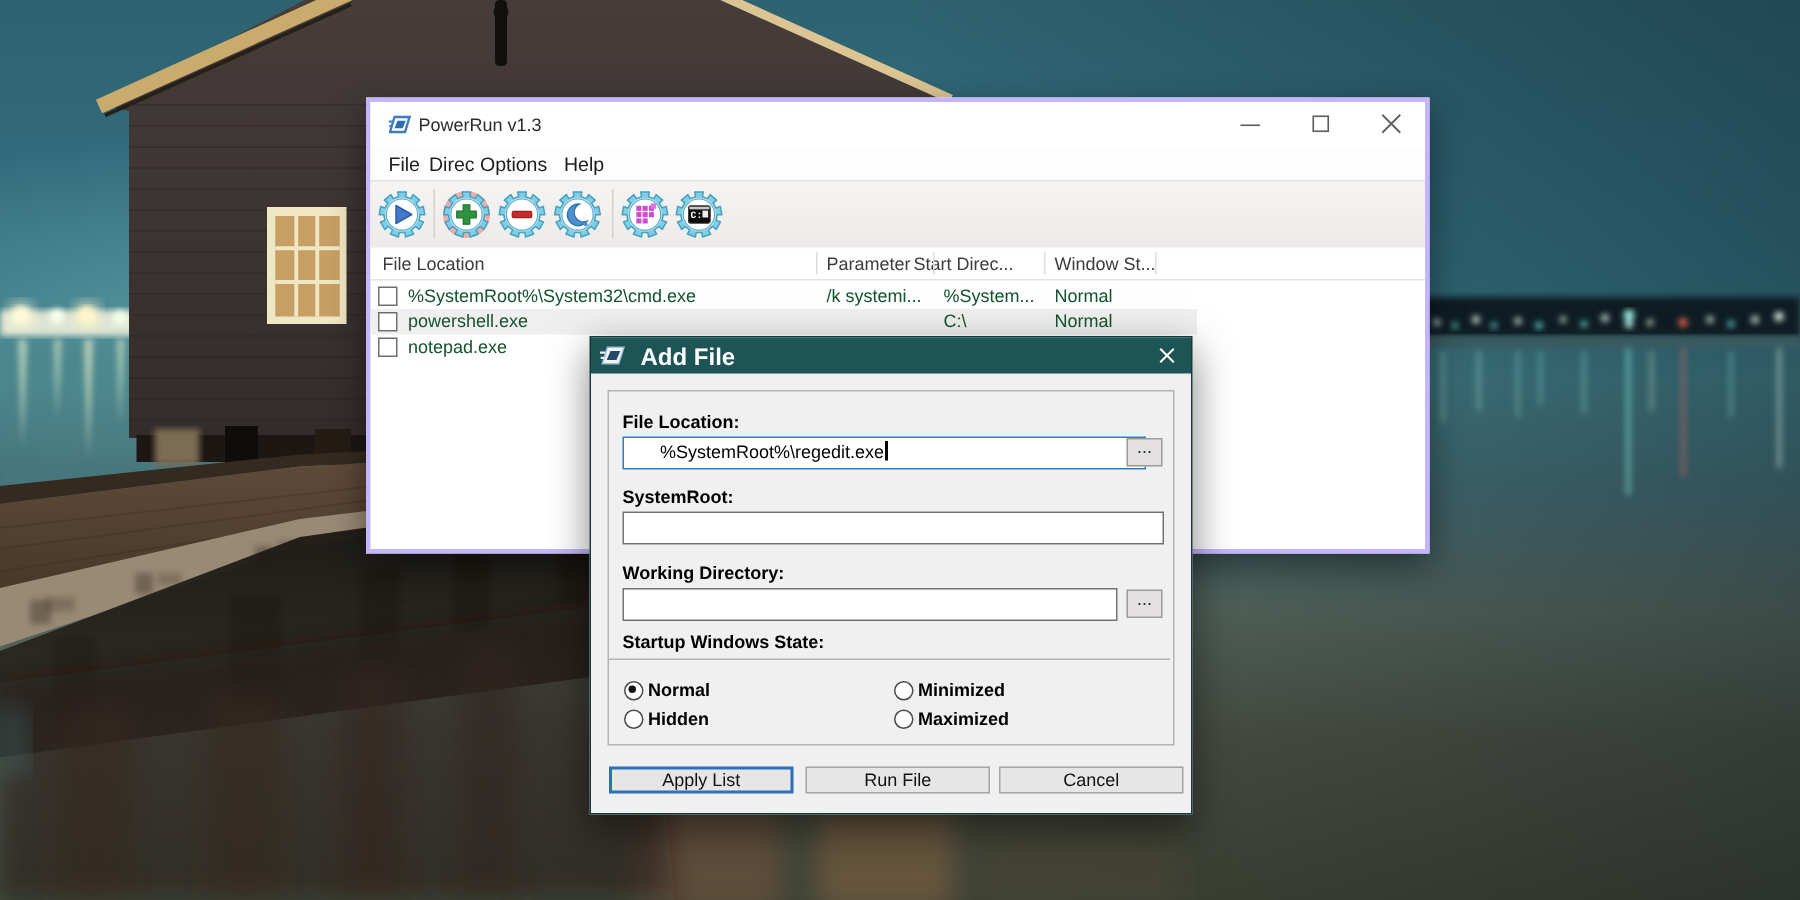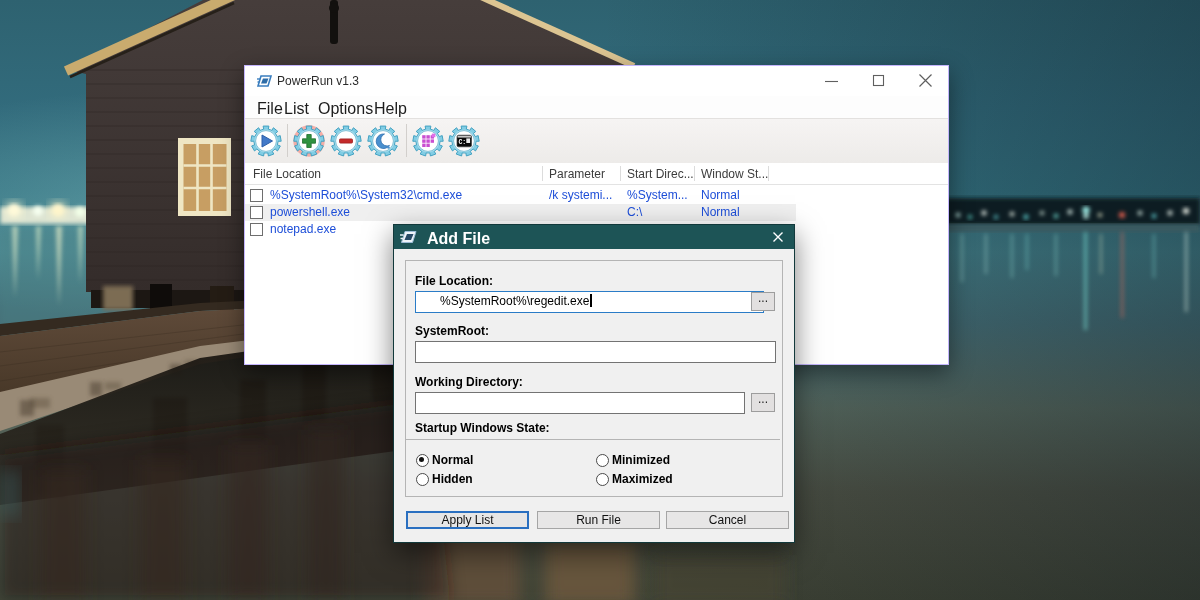--- a/index.html
+++ b/index.html
@@ -1,29 +1,29 @@
 <!DOCTYPE html>
 <html><head><meta charset="utf-8">
 <style>
 html,body{margin:0;padding:0;width:1200px;height:600px;overflow:hidden;}
 body{font-family:"Liberation Sans",sans-serif;position:relative;background:#2b5a66;}
 .abs{position:absolute;}
 
-#mainwin{left:244px;top:65px;width:703px;height:298px;background:#fff;border:1px solid #c4b5fd;box-shadow:0 8px 22px rgba(0,0,0,.45);}
+#mainwin{left:244px;top:65px;width:703px;height:298px;background:#fff;border:3px solid #c4b5fd;box-shadow:0 8px 22px rgba(0,0,0,.45);}
 #mtitle{left:0;top:0;width:100%;height:30px;background:#fff;}
 #mtitle .txt{left:32px;top:8px;font-size:12px;color:#2b2b2b;}
-#mmenu{left:0;top:30px;width:100%;height:22px;background:#fdfdfd;font-size:16px;color:#1c1c1c;}
+#mmenu{left:0;top:30px;width:100%;height:22px;background:#fdfdfd;font-size:13px;color:#1c1c1c;}
 #mmenu span{position:absolute;top:4px;}
 #mtools{left:0;top:52px;width:100%;height:44px;background:linear-gradient(#f6f4f3,#edebe9);border-top:1px solid #e3e1df;border-bottom:1px solid #d9d6d3;}
 .tsep{position:absolute;top:5px;width:1px;height:33px;background:#d2cfcc;}
 .ticon{position:absolute;top:6px;width:32px;height:32px;}
 #mhead{left:0;top:97px;width:100%;height:21px;background:#fff;border-bottom:1px solid #e3e3e3;font-size:12px;color:#3c3c3c;}
 #mhead span{position:absolute;top:4px;text-align:right;}
 .hsep{position:absolute;top:3px;width:1px;height:15px;background:#dcdcdc;}
-.lrow{position:absolute;left:0;width:100%;height:17px;font-size:12px;color:#1d4ed8;padding-left:28px;}
+.lrow{position:absolute;left:0;width:100%;height:17px;font-size:12px;color:#14532d;padding-left:28px;}
 .lrow span{position:absolute;top:1px;}
 .cbx{position:absolute;left:5px;top:2px;width:11px;height:11px;background:#fff;border:1px solid #6e6e6e;}
 
 #dlg{left:393px;top:224px;width:400px;height:317px;background:#f0f0f0;border:1px solid #12393b;box-shadow:0 10px 26px rgba(0,0,0,.5);}
 #dtitle{left:0;top:0;width:100%;height:24px;background:#1d5456;}
 #dtitle .txt{left:33px;top:5px;font-size:16px;font-weight:bold;color:#fff;}
 #dgroup{left:11px;top:35px;width:376px;height:235px;border:1px solid #b4b4b4;}
 .dlab{position:absolute;font-size:12px;font-weight:bold;color:#000;}
 .dfield{position:absolute;background:#fff;height:18px;font-size:12px;color:#000;padding:2px 0 0 5px;}
 .dotbtn{position:absolute;left:345px;width:22px;height:17px;background:#e2e0e0;border:1px solid #9d9d9d;color:#222;font-size:12px;text-align:center;line-height:11px;}
@@ -225,21 +225,21 @@
     </svg>
     <span class="abs txt">PowerRun v1.3</span>
     <svg class="abs" style="right:0;top:0" width="140" height="30" viewBox="0 0 140 30">
       <line x1="17" y1="15.5" x2="30" y2="15.5" stroke="#5f5f5f" stroke-width="1.1"></line>
       <rect x="65.5" y="9.5" width="10" height="10" fill="none" stroke="#5f5f5f" stroke-width="1.1"></rect>
       <path d="M111.5 8.5 L123.5 20.5 M123.5 8.5 L111.5 20.5" stroke="#5f5f5f" stroke-width="1.2"></path>
     </svg>
   </div>
   <div id="mmenu" class="abs">
     <span style="left:12px">File</span>
-      <span style="left:39px">List</span>
+      <span style="left:39px">Direc</span>
     <span style="left:73px">Options</span>
       <span style="left:129px">Help</span>
   </div>
   <div id="mtools" class="abs">
     <div class="tsep" style="left:42px"></div>
     <div class="tsep" style="left:161px"></div>
     <div class="ticon" style="left:5px" id="ti1"><svg width="32" height="32" viewBox="0 0 32 32">
           <path d="M13.13,1.07 L18.87,1.07 L18.33,4.13 L21.84,5.40 L23.40,2.72 L27.79,6.41 L25.42,8.40 L27.29,11.64 L30.20,10.58 L31.20,16.24 L28.10,16.24 L27.45,19.92 L30.36,20.98 L27.49,25.95 L25.12,23.96 L22.25,26.36 L23.80,29.04 L18.41,31.01 L17.87,27.95 L14.13,27.95 L13.59,31.01 L8.20,29.04 L9.75,26.36 L6.88,23.96 L4.51,25.95 L1.64,20.98 L4.55,19.92 L3.90,16.24 L0.80,16.24 L1.80,10.58 L4.71,11.64 L6.58,8.40 L4.21,6.41 L8.60,2.72 L10.16,5.40 L13.67,4.13 Z" fill="#82cde4" stroke="#44a2c2" stroke-width="1" stroke-linejoin="round"></path>
           <circle cx="16" cy="16" r="11.3" fill="#b4e4f2"></circle>
           <circle cx="16" cy="16" r="10.4" fill="#ffffff" stroke="#5caac6" stroke-width="0.7"></circle>
@@ -287,21 +287,21 @@
           <circle cx="16" cy="16" r="10.4" fill="#ffffff" stroke="#5caac6" stroke-width="0.7"></circle>
           <rect x="9" y="10.2" width="14.5" height="11.6" rx="1.5" fill="#0a0a0a" stroke="#404040" stroke-width="0.7"></rect>
           <rect x="9.6" y="10.8" width="13.3" height="1.8" fill="#c8c8c8"></rect>
           <text x="10.4" y="18.6" font-family="Liberation Mono,monospace" font-size="6.5" font-weight="bold" fill="#fff">C:</text>
           <rect x="18.3" y="13.4" width="3.8" height="4.6" fill="#ececec"></rect>
         </svg></div>
   </div>
   <div id="mhead" class="abs">
     <span style="left:8px">File Location</span>
     <span style="left:304px">Parameter</span>
-    <span style="left:382px">Start Direc...</span>
+    <span style="left:362px">Start Direc...</span>
     <span style="left:456px">Window St...</span>
     <div class="hsep" style="left:297px"></div>
       <div class="hsep" style="left:375px"></div>
     <div class="hsep" style="left:449px"></div>
       <div class="hsep" style="left:523px"></div>
   </div>
   <div class="lrow" style="top:121px">
     <div class="cbx"></div>
     <span style="left:25px">%SystemRoot%\System32\cmd.exe</span>
     <span style="left:304px">/k systemi...</span>

